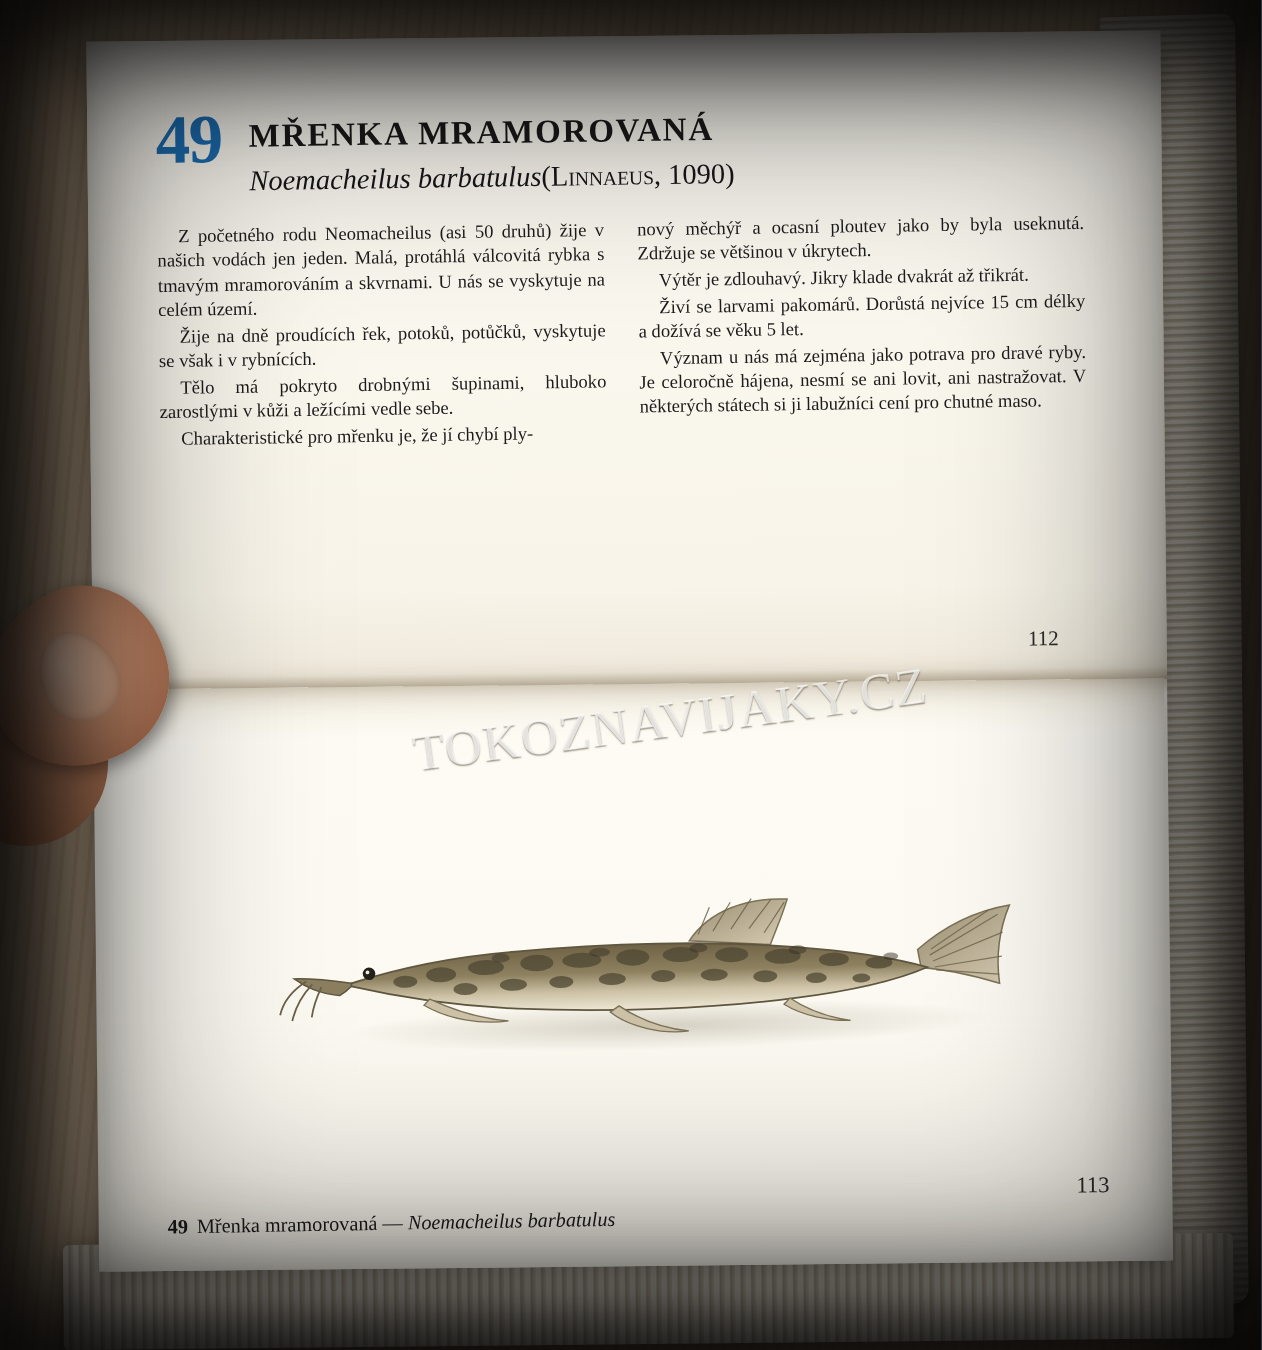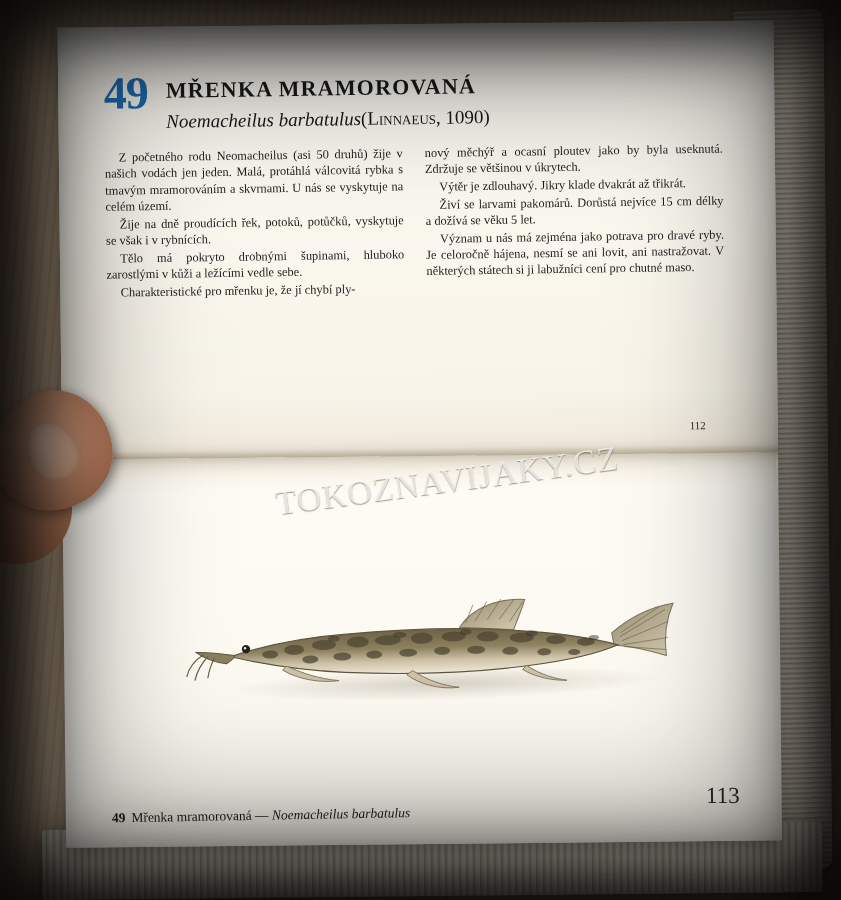--- a/index.html
+++ b/index.html
@@ -173,26 +173,26 @@
     text-indent: 0;
   }
   .folio {
     position: absolute;
     font-family: "Liberation Serif", serif;
     color: #2a2a2a;
   }
   .folio-left {
     right: 72px;
     top: 398px;
-    font-size: 11px;
+    font-size: 14px;
   }
   .folio-right {
     right: 40px;
     top: 330px;
-    font-size: 23px;
+    font-size: 15px;
   }
   .caption {
     position: absolute;
     left: 42px;
     bottom: 22px;
     font-family: "Liberation Serif", serif;
     font-size: 13.5px;
     color: #1c1c1c;
     transform: rotate(-0.4deg);
   }

